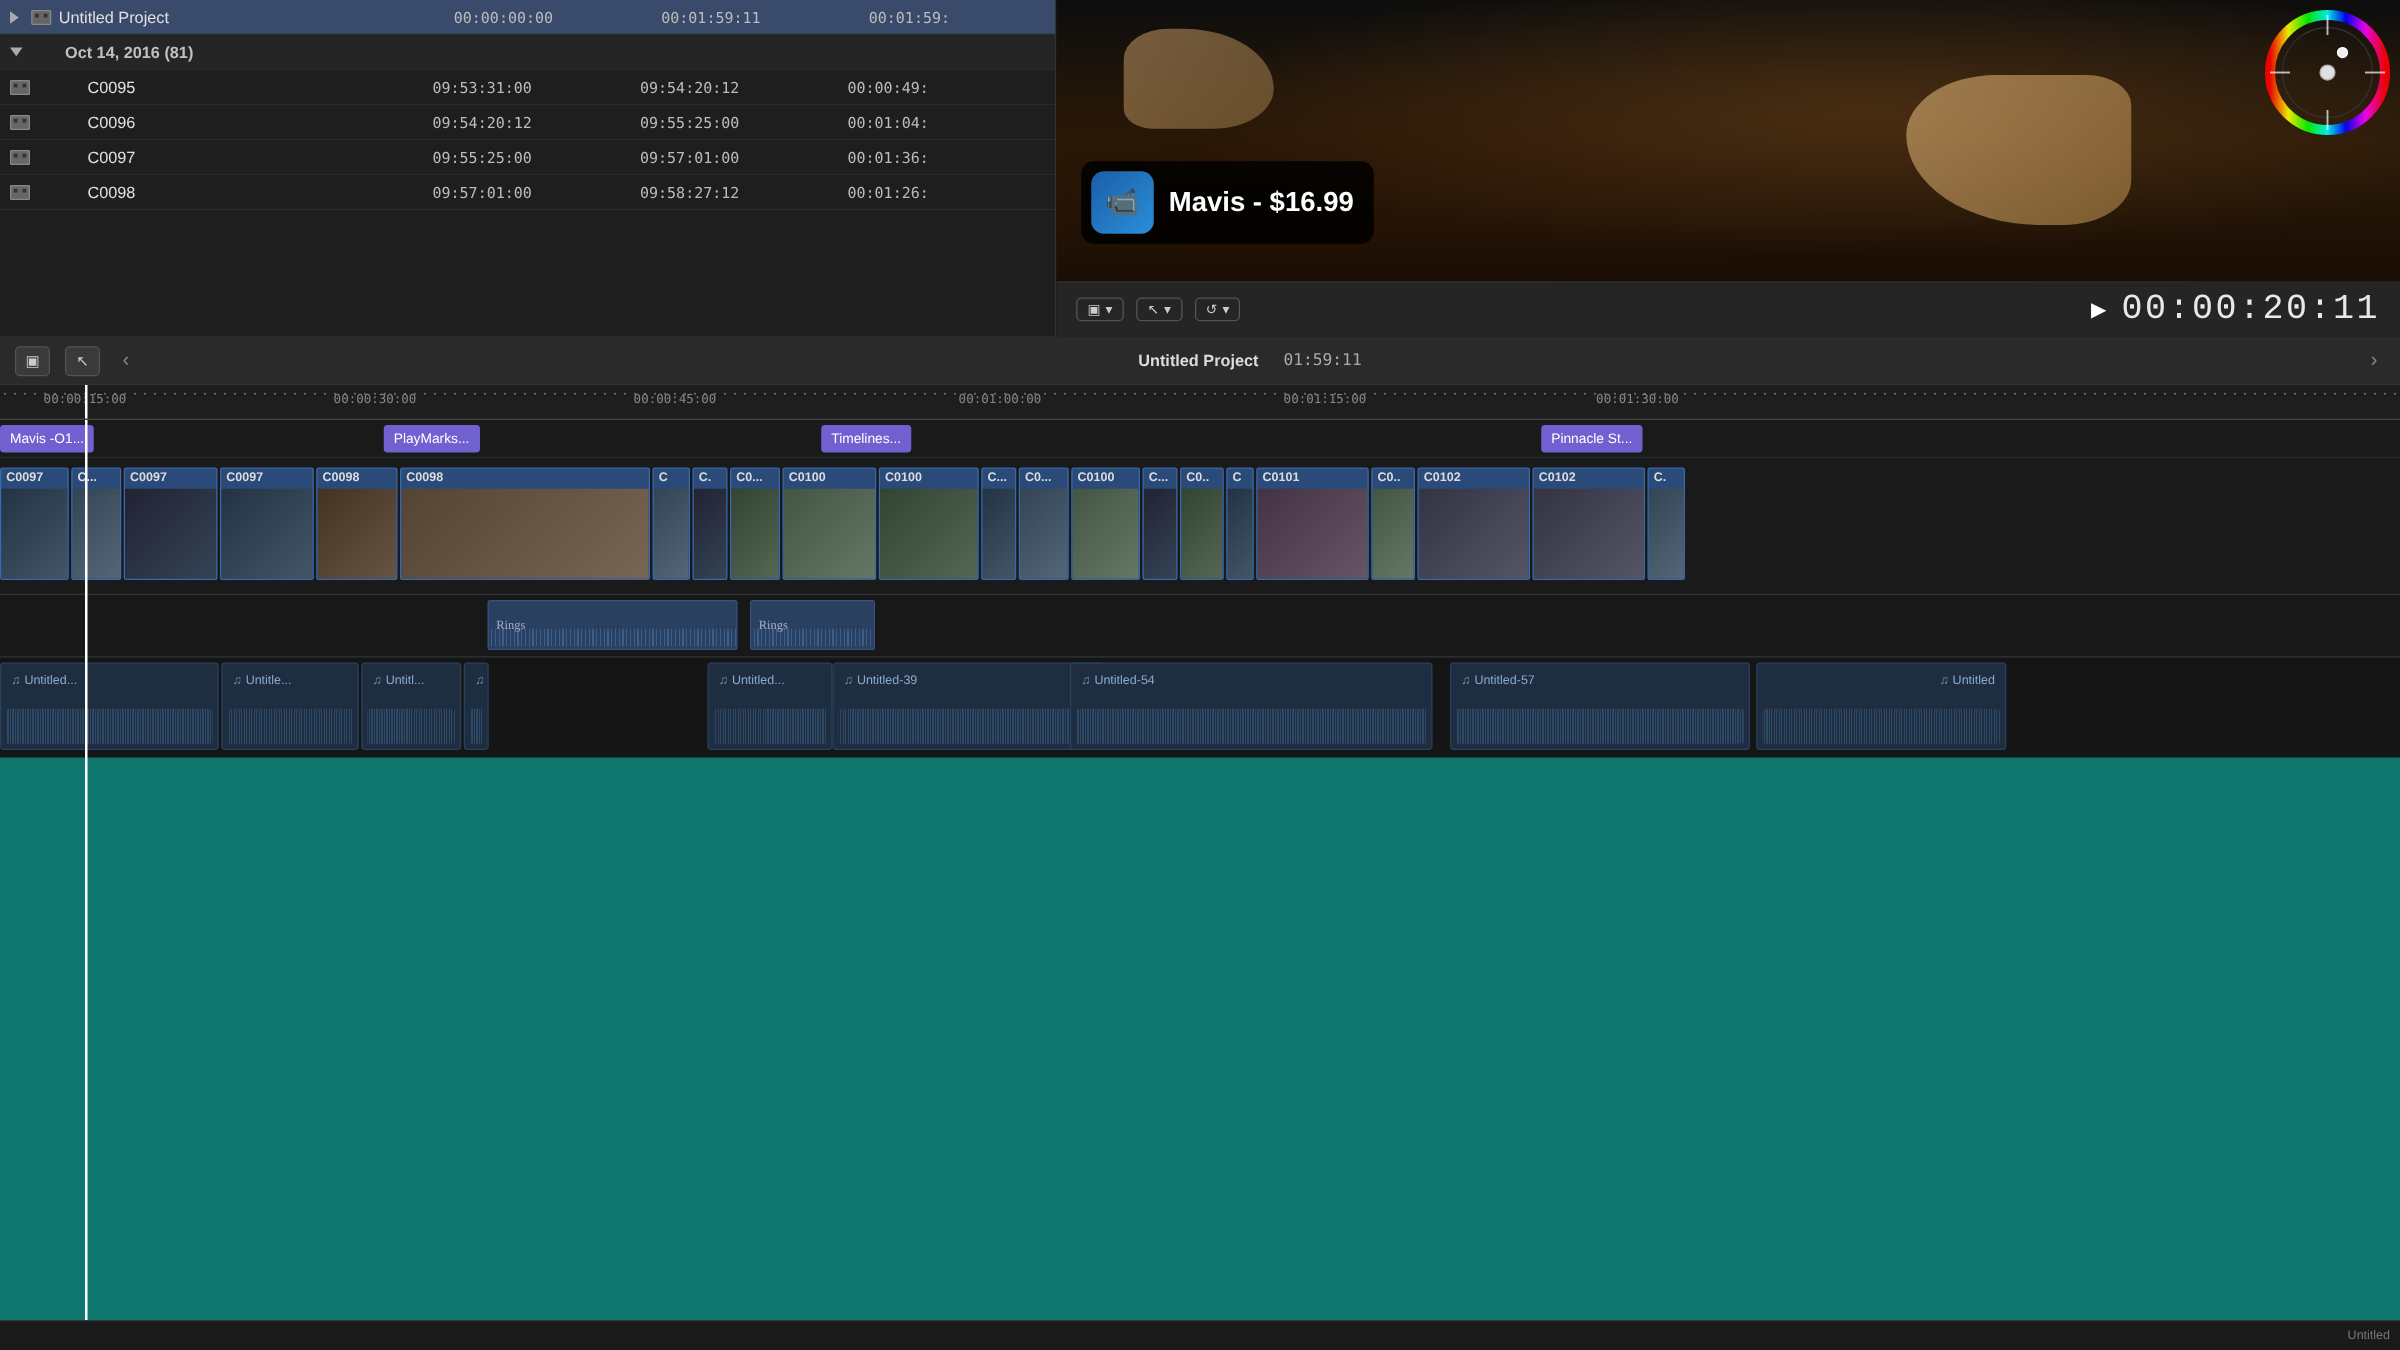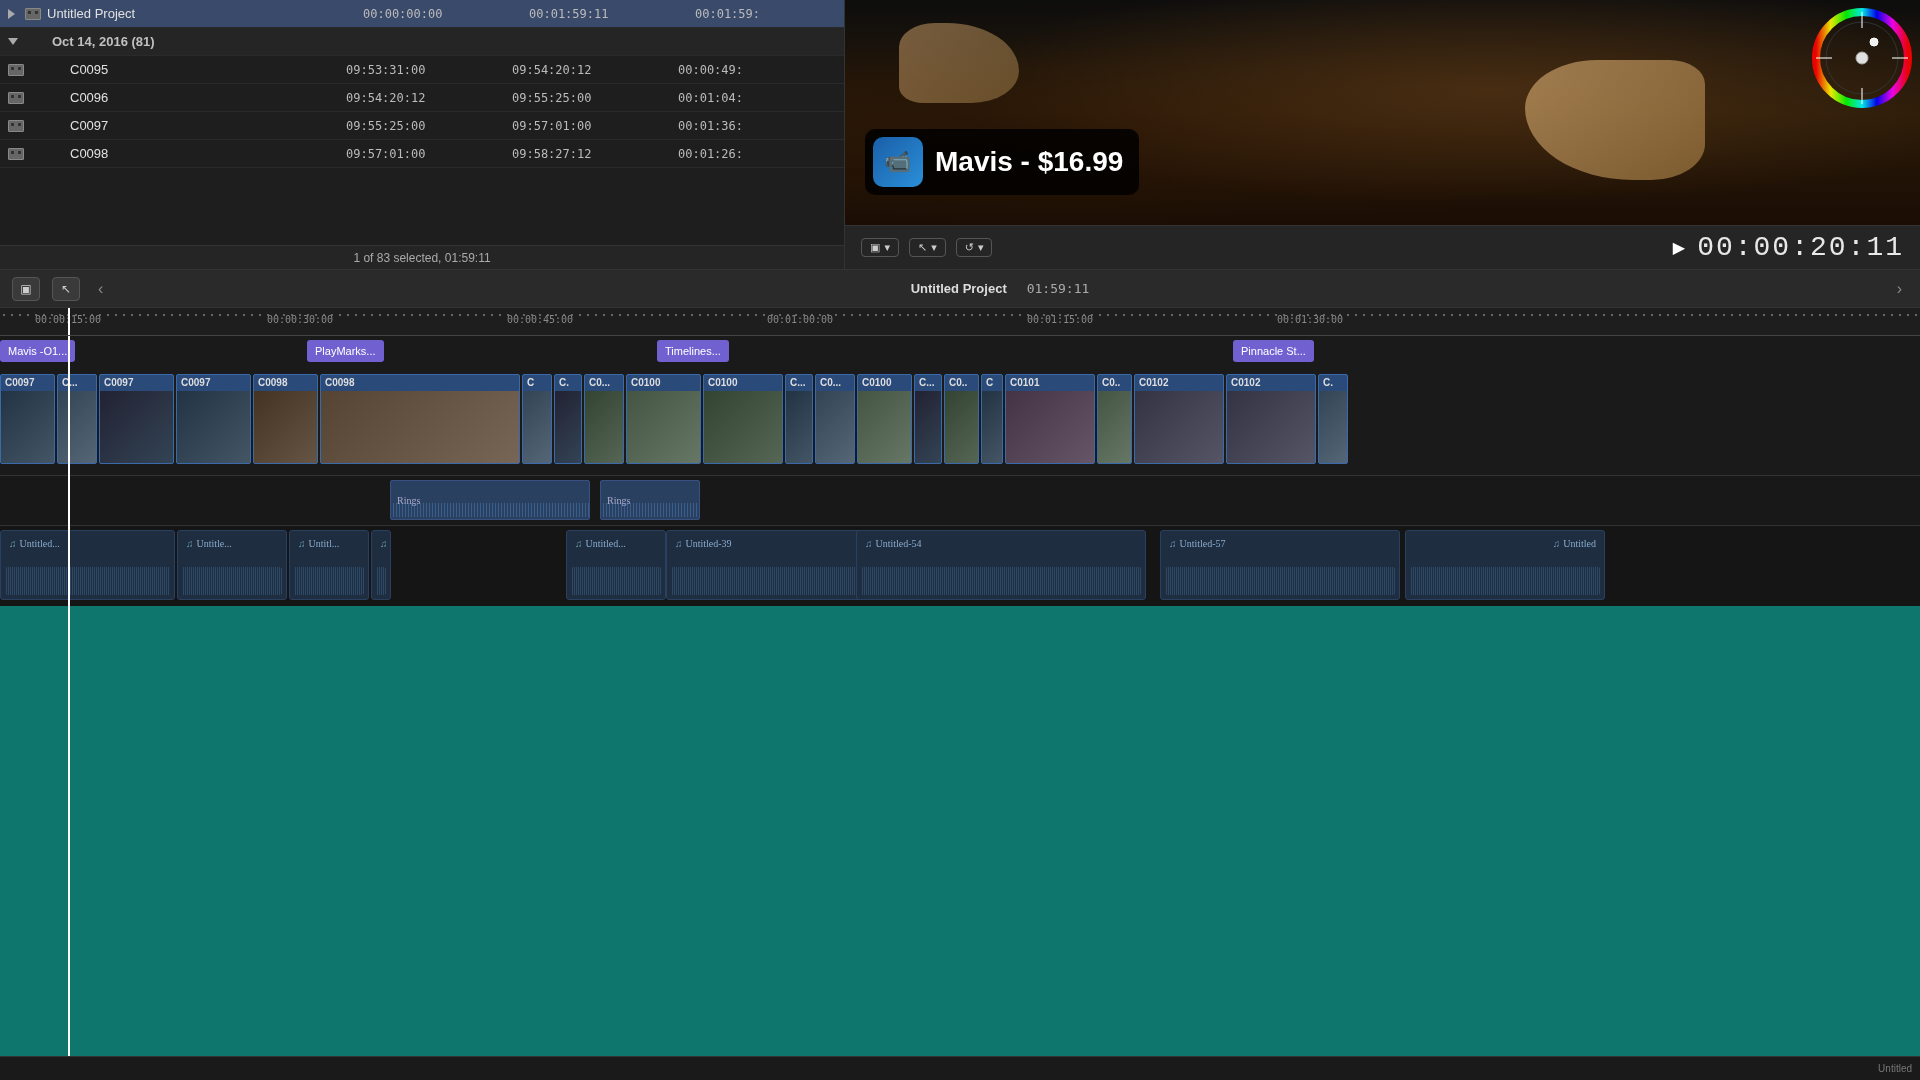--- a/index.html
+++ b/index.html
@@ -189,21 +189,21 @@
       width: 50px;
       height: 50px;
       background: linear-gradient(135deg, #1a5fa8, #2a8fd8);
       border-radius: 10px;
       display: flex;
       align-items: center;
       justify-content: center;
       font-size: 22px;
     }
     .mavis-title {
-      font-size: 28px;
+      font-size: 22px;
       font-weight: 600;
       color: white;
     }
 
     
     .transport-bar {
       height: 44px;
       background: #252525;
       display: flex;
       align-items: center;
@@ -465,21 +465,20 @@
       );
     }
 
     
     .title-track {
       height: 80px;
       position: relative;
       background: #151515;
       display: flex;
       align-items: center;
-      font-family: Liberation Serif, serif;
     }
 
     .title-clip {
       position: absolute;
       top: 4px;
       height: 70px;
       background: #1e2e40;
       border: 1px solid #2a4060;
       border-radius: 3px;
       padding: 4px 8px;
@@ -589,23 +588,20 @@
           <span class="col-dur">00:01:36:</span>
         </div>
         <div class="browser-row">
           <span class="film-icon"></span>
           <span class="col-name indent-2">C0098</span>
           <span class="col-start">09:57:01:00</span>
           <span class="col-end">09:58:27:12</span>
           <span class="col-dur">00:01:26:</span>
         </div>
 
-      </div>
-      <div class="status-bar">
-        <span>1 of 83 selected, 01:59:11</span>
       </div>
     </div>
 
     <div class="preview-panel">
       <div class="preview-video">
         <div class="video-bg"></div>
         <div class="hand-shape"></div>
         <div class="wrist-shape"></div>
 
         <div class="color-wheel">

